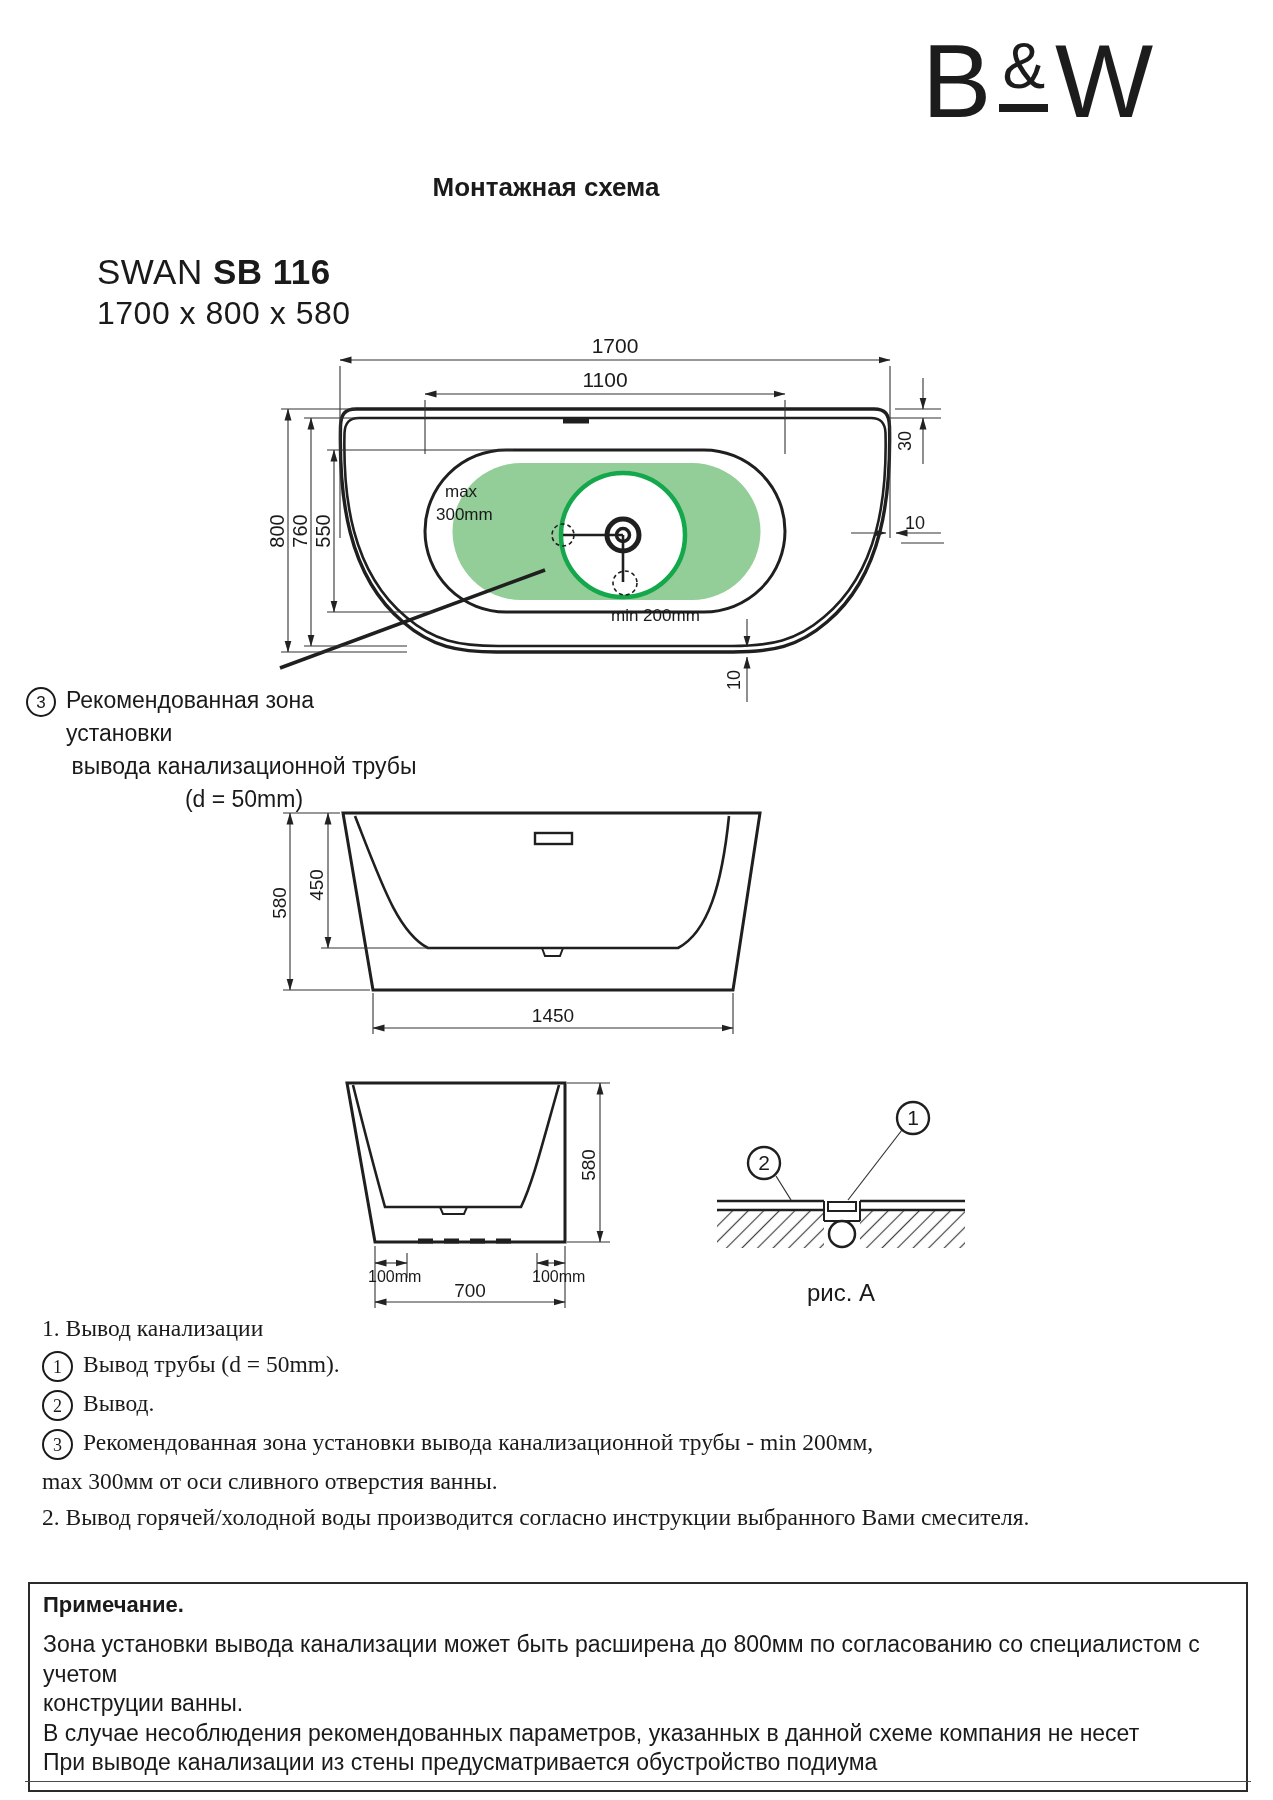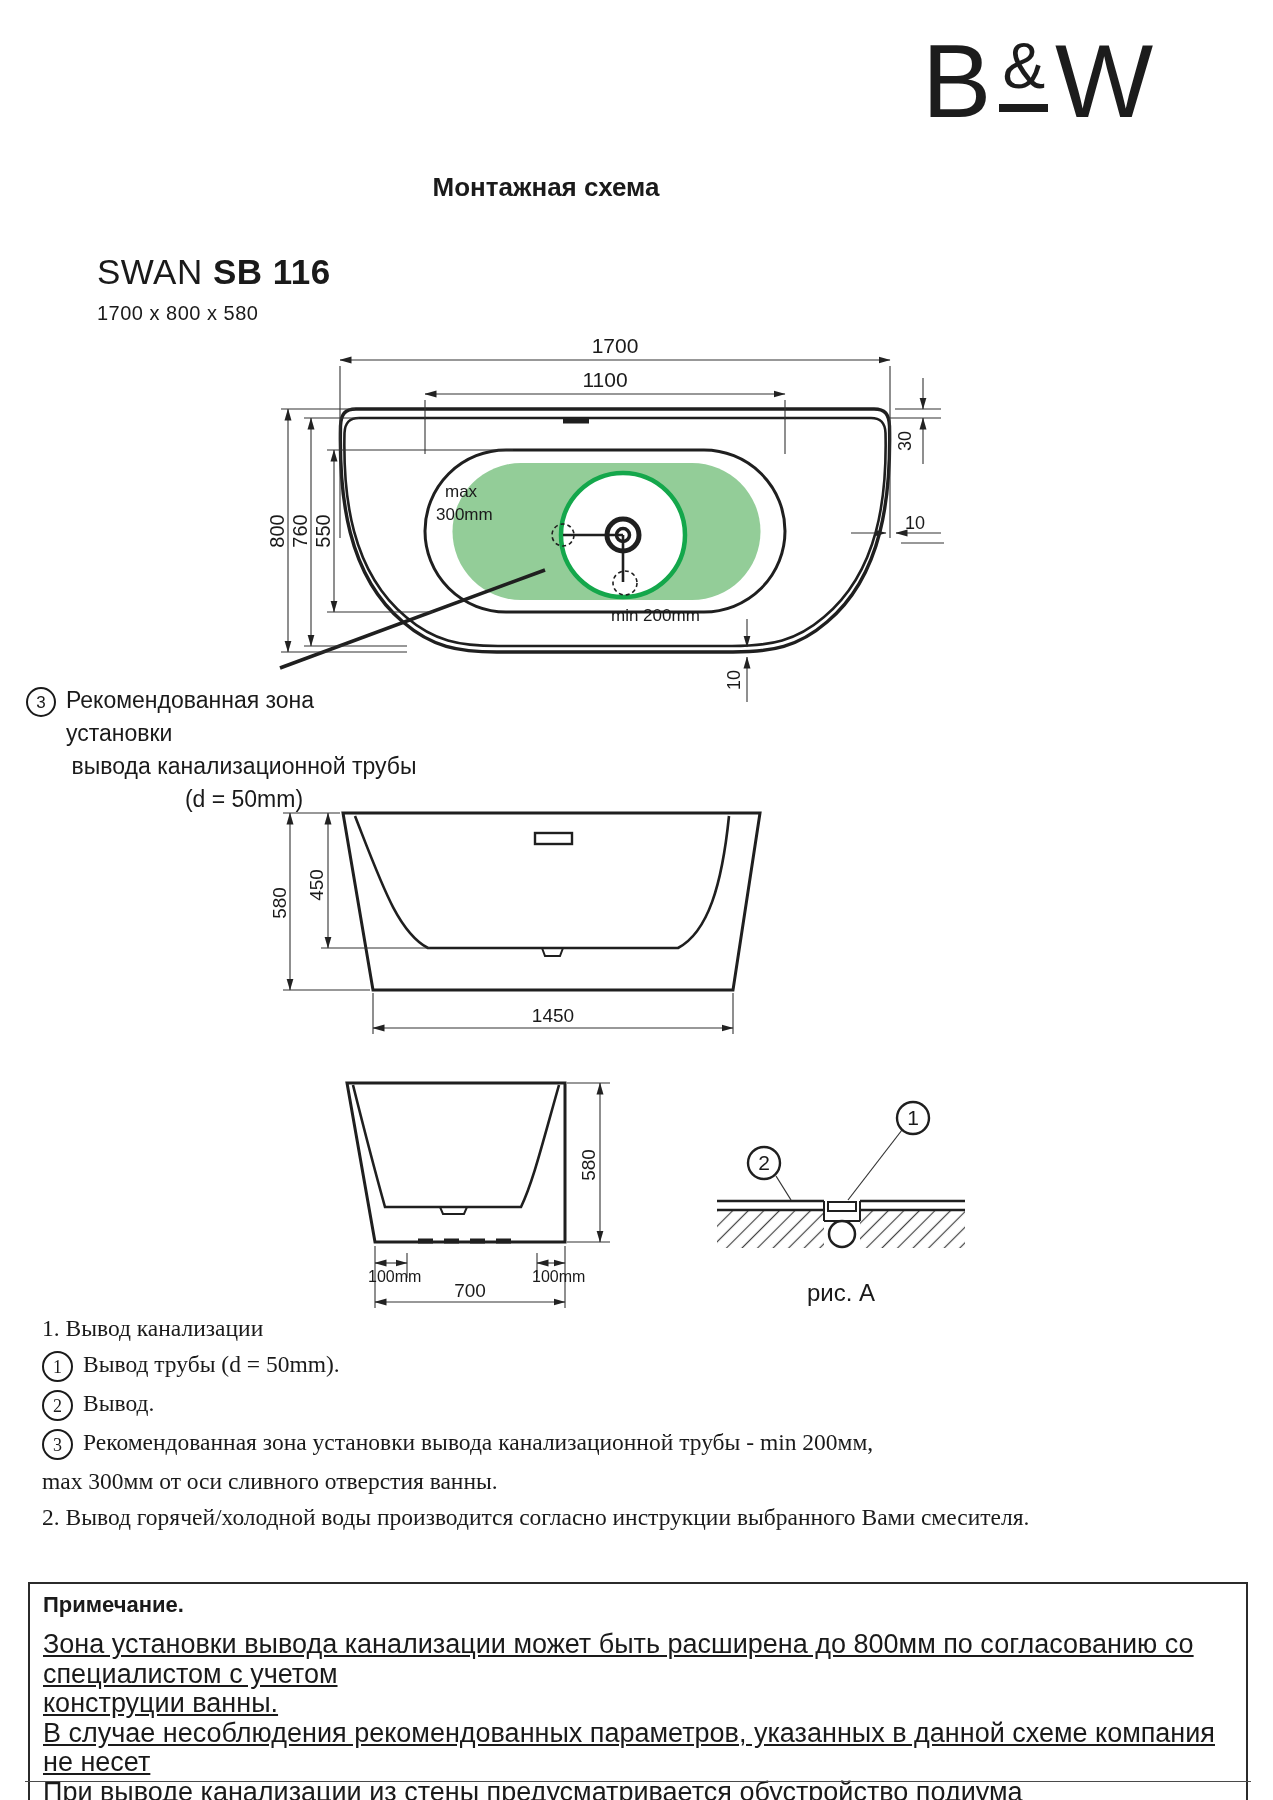--- a/index.html
+++ b/index.html
@@ -9,37 +9,37 @@
   
   .logo{left:922px;top:34px;display:flex;align-items:flex-start;color:#1c1c1c;}
   .logo .big{font-size:104px;line-height:0.92;font-weight:400;letter-spacing:1px;}
   .logo .amp{font-size:64px;line-height:0.9;font-weight:400;margin:4px 7px 0 7px;
              padding:0 3px 8px 3px;border-bottom:8px solid #1c1c1c;}
   
   .title{left:320px;top:172px;width:452px;text-align:center;font-size:26px;font-weight:600;}
   .product{left:97px;top:252px;}
   .product .name{font-size:35px;font-weight:400;letter-spacing:0.5px;}
   .product .name b{font-weight:700;}
-  .product .size{font-size:20px;margin-top:10px;letter-spacing:0.5px;}
+  .product .size{font-size:32px;margin-top:3px;letter-spacing:0.5px;}
   
   .callout3{left:26px;top:684px;width:400px;font-size:23px;line-height:33px;}
   .callout3 .r1{display:flex;align-items:flex-start;gap:10px;}
   .callout3 .c{margin-top:3px;}
   .callout3 .r2,.callout3 .r3{text-align:center;padding-left:36px;}
   .circ{display:inline-flex;justify-content:center;align-items:center;flex:0 0 auto;
         width:26px;height:26px;border:2px solid #1a1a1a;border-radius:50%;
         font-size:17px;line-height:1;background:#fff;}
   
   .notes{left:42px;top:1314px;width:1210px;font-size:23.5px;}
   .notes .ln{margin-bottom:7px;line-height:29px;display:flex;align-items:flex-start;gap:10px;font-family:Liberation Serif, serif;}
   .notes .circ{margin-top:1px;width:27px;height:27px;font-size:18px;}
   
   .notebox{left:28px;top:1582px;width:1190px;border:2px solid #2b2b2b;padding:8px 13px 12px 13px;}
   .notebox .nb-title{font-size:22px;font-weight:700;margin-bottom:12px;}
-  .notebox .nb-line{font-size:27px;line-height:29.5px;text-decoration:underline;}
+  .notebox .nb-line{font-size:23px;line-height:29.5px;}
   .footrule{left:25px;top:1781px;width:1226px;border-top:1.6px solid #4a4a4a;height:0;}
   svg text{font-family:"Liberation Sans",sans-serif;fill:#1a1a1a;}
 </style>
 </head>
 <body>
 
 <div class="page">
 
   <div class="abs logo">
     <span class="big">B</span>

